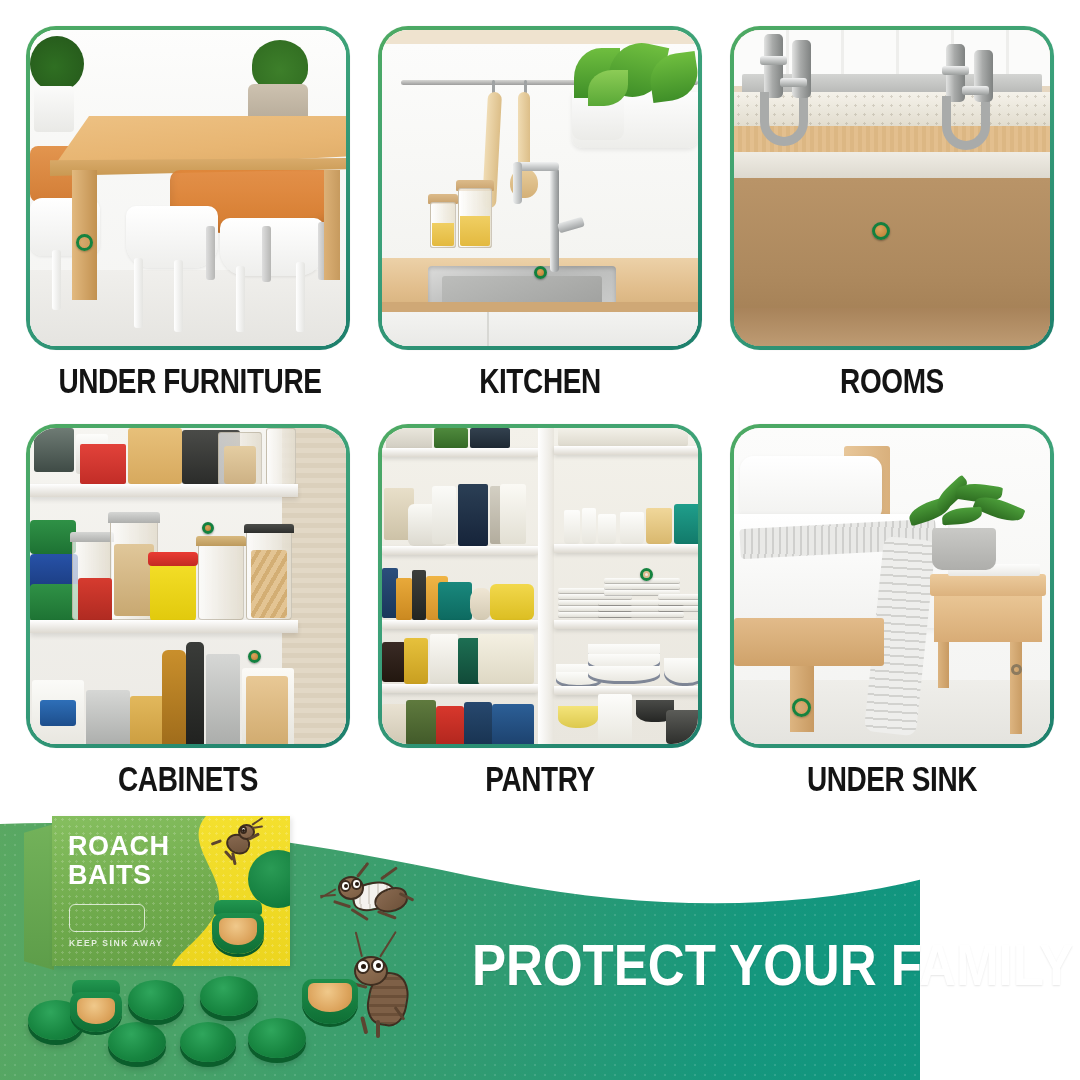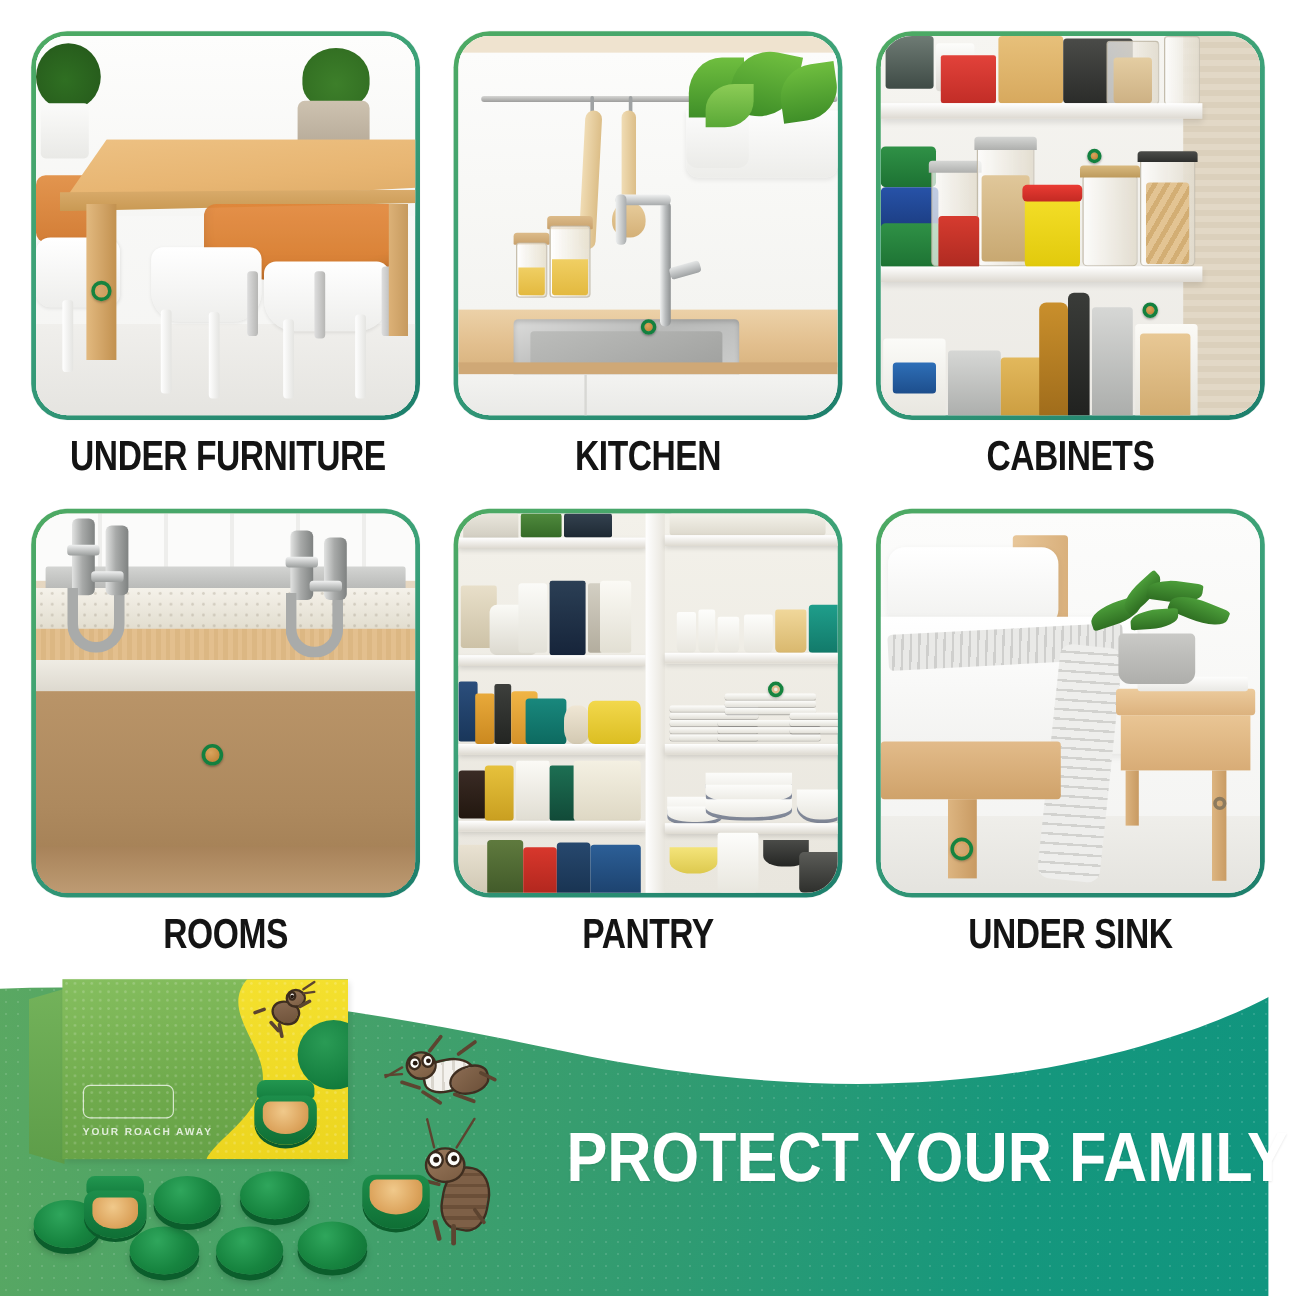--- a/index.html
+++ b/index.html
@@ -200,21 +200,21 @@
   .p-plate { position:absolute; height:5px; border-radius:2px;
     background:linear-gradient(#fdfdfb,#e2e0d8); box-shadow:0 1px 0 rgba(0,0,0,.22); }
   .p-bowl { position:absolute; border-radius:0 0 45% 45%; background:linear-gradient(#fcfcfa,#e6e4dc);
     box-shadow:inset 0 -3px 0 rgba(40,55,90,.55); }
   .p-mug { position:absolute; border-radius:2px 2px 4px 4px; background:linear-gradient(#fdfdfb,#e8e6de); }
 
   
   .banner {
     position:absolute;
     left:0; bottom:0;
-    width:1057px; height:270px;
+    width:920px; height:270px;
   }
   .banner-bg {
     position:absolute; inset:0;
     background:linear-gradient(100deg,#5aa862 0%,#49a268 22%,#2f9b72 55%,#15977d 80%,#10957f 100%);
     -webkit-clip-path:path("M0,14 C 150,8 300,30 470,66 C 640,102 800,104 950,62 C 1010,45 1050,26 1080,8 L1080,270 L0,270 Z");
     clip-path:path("M0,14 C 150,8 300,30 470,66 C 640,102 800,104 950,62 C 1010,45 1050,26 1080,8 L1080,270 L0,270 Z");
   }
   .banner-dots {
     position:absolute; inset:0;
     background-image:radial-gradient(circle, rgba(255,255,255,.12) 1px, transparent 1.2px);
@@ -399,20 +399,52 @@
           <div class="k-faucet-d"></div>
           <div class="k-faucet-h"></div>
           <div class="k-counter-edge"></div>
           <div class="k-cab"></div>
           <div class="k-cabline"></div>
           <div class="bait-dot" style="left:152px;top:236px;width:13px;height:13px;"></div>
         </div>
       </div>
     </div>
     <div class="caption">KITCHEN</div>
+  </div>
+
+  <div class="cell">
+    <div class="tile">
+      <div class="tile-inner">
+        <div class="s-usink">
+          <div class="u-tile"></div>
+          <div class="u-sinkbowl"></div>
+          <div class="u-counter"></div>
+          <div class="u-counter-spk"></div>
+          <div class="u-woodband"></div>
+          <div class="u-underbody"></div>
+          <div class="u-cavity">
+            <div class="u-cavity-floor"></div>
+          </div>
+
+          <div class="u-pipe-v" style="left:30px;top:4px;height:64px;"></div>
+          <div class="u-pipe-u" style="left:26px;top:62px;"></div>
+          <div class="u-pipe-v" style="left:58px;top:10px;height:58px;"></div>
+          <div class="u-clamp" style="left:26px;top:26px;width:27px;"></div>
+          <div class="u-clamp" style="left:46px;top:48px;width:27px;"></div>
+
+          <div class="u-pipe-v" style="left:212px;top:14px;height:58px;"></div>
+          <div class="u-pipe-u" style="left:208px;top:66px;"></div>
+          <div class="u-pipe-v" style="left:240px;top:20px;height:52px;"></div>
+          <div class="u-clamp" style="left:208px;top:36px;width:27px;"></div>
+          <div class="u-clamp" style="left:228px;top:56px;width:27px;"></div>
+          <div class="bait-dot" style="left:138px;top:192px;width:18px;height:18px;"></div>
+        </div>
+      </div>
+    </div>
+    <div class="caption">ROOMS</div>
   </div>
 
   <div class="cell">
     <div class="tile">
       <div class="tile-inner">
         <div class="s-cab">
           <div class="c-back"></div>
           <div class="c-side"></div>
 
           <div class="c-item" style="left:4px;top:0px;width:40px;height:44px;background:linear-gradient(#6e7b74,#3f4b46);"></div>
@@ -451,52 +483,20 @@
           <div class="c-item" style="left:156px;top:214px;width:18px;height:110px;background:linear-gradient(#3a3c39,#1f201e);border-radius:5px 5px 2px 2px;"></div>
           <div class="c-item" style="left:176px;top:226px;width:34px;height:98px;background:linear-gradient(#d6d7d5,#a8aaa8);"></div>
           <div class="c-item" style="left:212px;top:240px;width:52px;height:84px;background:linear-gradient(#fbfaf6,#e5e3db);"></div>
           <div class="c-item" style="left:216px;top:248px;width:42px;height:70px;background:linear-gradient(#e8c895,#d1ab6f);"></div>
           <div class="bait-dot" style="left:172px;top:94px;width:12px;height:12px;"></div>
           <div class="bait-dot" style="left:218px;top:222px;width:13px;height:13px;"></div>
         </div>
       </div>
     </div>
     <div class="caption">CABINETS</div>
-  </div>
-
-  <div class="cell">
-    <div class="tile">
-      <div class="tile-inner">
-        <div class="s-usink">
-          <div class="u-tile"></div>
-          <div class="u-sinkbowl"></div>
-          <div class="u-counter"></div>
-          <div class="u-counter-spk"></div>
-          <div class="u-woodband"></div>
-          <div class="u-underbody"></div>
-          <div class="u-cavity">
-            <div class="u-cavity-floor"></div>
-          </div>
-
-          <div class="u-pipe-v" style="left:30px;top:4px;height:64px;"></div>
-          <div class="u-pipe-u" style="left:26px;top:62px;"></div>
-          <div class="u-pipe-v" style="left:58px;top:10px;height:58px;"></div>
-          <div class="u-clamp" style="left:26px;top:26px;width:27px;"></div>
-          <div class="u-clamp" style="left:46px;top:48px;width:27px;"></div>
-
-          <div class="u-pipe-v" style="left:212px;top:14px;height:58px;"></div>
-          <div class="u-pipe-u" style="left:208px;top:66px;"></div>
-          <div class="u-pipe-v" style="left:240px;top:20px;height:52px;"></div>
-          <div class="u-clamp" style="left:208px;top:36px;width:27px;"></div>
-          <div class="u-clamp" style="left:228px;top:56px;width:27px;"></div>
-          <div class="bait-dot" style="left:138px;top:192px;width:18px;height:18px;"></div>
-        </div>
-      </div>
-    </div>
-    <div class="caption">ROOMS</div>
   </div>
 
   <div class="cell">
     <div class="tile">
       <div class="tile-inner">
         <div class="s-pan">
 
           <div class="p-box" style="left:4px;top:0px;width:46px;height:22px;background:linear-gradient(#e9e6dc,#cfcbbf);"></div>
           <div class="p-box" style="left:52px;top:0px;width:34px;height:20px;background:linear-gradient(#4f8a3d,#356a27);"></div>
           <div class="p-box" style="left:88px;top:0px;width:40px;height:20px;background:linear-gradient(#33414f,#1e2933);"></div>
@@ -614,22 +614,26 @@
   <div class="banner-dots"></div>
 
   <div class="headline">PROTECT YOUR FAMILY</div>
 </div>
 
 <div class="prod-box">
   <div class="pb-side"></div>
   <div class="pb-face">
     <div class="pb-yellow"></div>
     <div class="pb-dots"></div>
+    <div class="pb-title">
+      <div>ROACH</div>
+      <div>BAITS</div>
+    </div>
     <div class="pb-frame"></div>
-    <div class="pb-sub">YOUR ROACH AWAY</div>
+    <div class="pb-sub">KEEP SINK AWAY</div>
     <div class="pb-puck-big"></div>
     <div class="puck-open pb-puck-open">
       <div class="lid"></div>
         <div class="base"></div>
         <div class="gel"></div>
     </div>
 
     <div class="roach" style="left:160px;top:6px;width:52px;height:46px;">
       <div class="r-body" style="left:14px;top:12px;width:24px;height:20px;transform:rotate(20deg);"></div>
       <div class="r-head" style="left:26px;top:2px;width:17px;height:16px;"></div>

